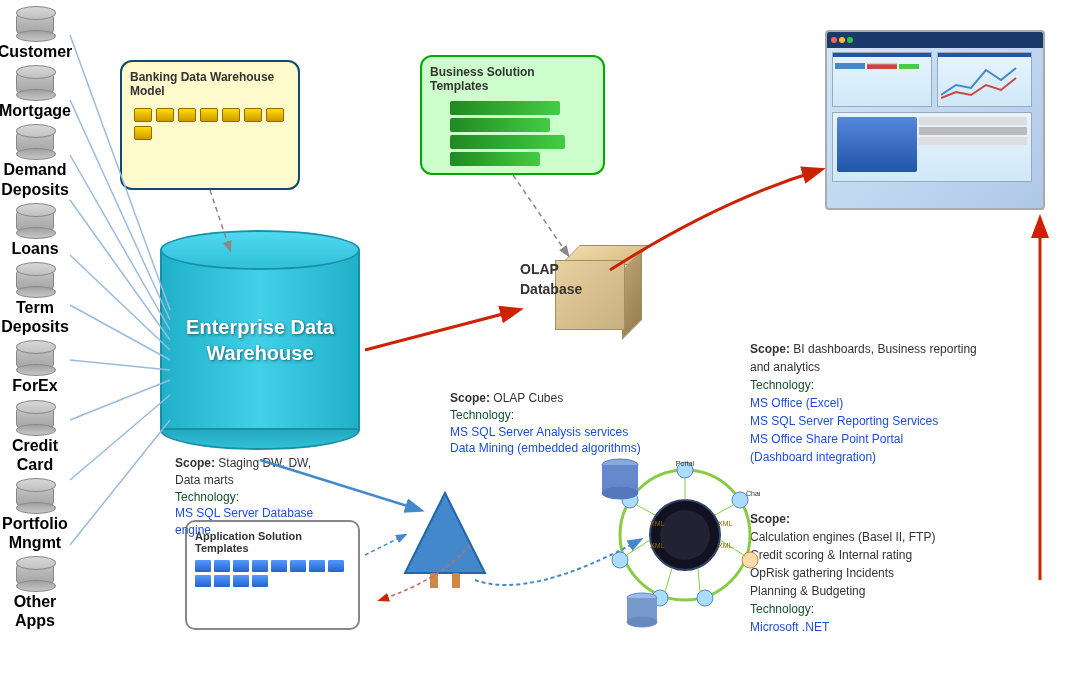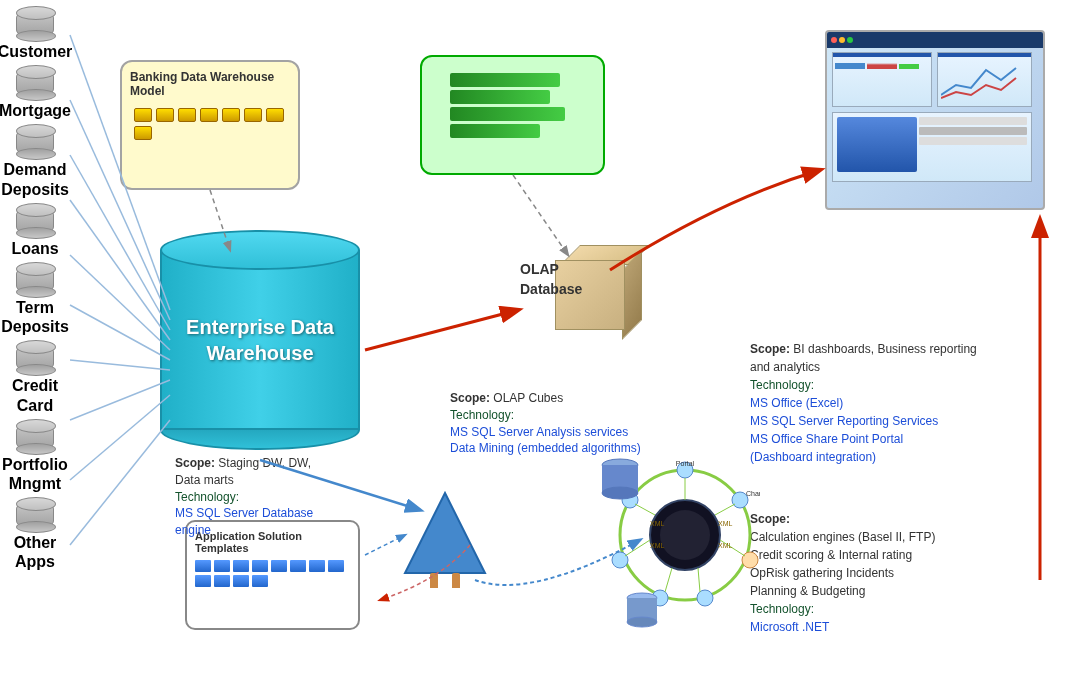--- a/index.html
+++ b/index.html
@@ -72,21 +72,21 @@
     }
 
     
     .banking-box {
       position: absolute;
       left: 120px;
       top: 60px;
       width: 180px;
       height: 130px;
       background: #fffacc;
-      border: 2px solid #a3a3a3;
+      border: 2px solid #0c4a6e;
       border-radius: 12px;
       padding: 8px;
     }
 
     .banking-box-title {
       font-size: 12px;
       font-weight: bold;
       color: #333;
       margin-bottom: 6px;
     }
@@ -387,20 +387,24 @@
   <div class="data-source-item">
     <div class="cylinder"></div>
     <div class="source-label">Loans</div>
   </div>
   <div class="data-source-item">
     <div class="cylinder"></div>
     <div class="source-label">Term<br>Deposits</div>
   </div>
   <div class="data-source-item">
     <div class="cylinder"></div>
+    <div class="source-label">ForEx</div>
+  </div>
+  <div class="data-source-item">
+    <div class="cylinder"></div>
     <div class="source-label">Credit<br>Card</div>
   </div>
   <div class="data-source-item">
     <div class="cylinder"></div>
     <div class="source-label">Portfolio<br>Mngmt</div>
   </div>
   <div class="data-source-item">
     <div class="cylinder"></div>
     <div class="source-label">Other<br>Apps</div>
   </div>
@@ -415,20 +419,22 @@
     <div class="mini-node"></div>
     <div class="mini-node"></div>
     <div class="mini-node"></div>
     <div class="mini-node"></div>
     <div class="mini-node"></div>
     <div class="mini-node"></div>
   </div>
 </div>
 
 <div class="bst-box">
+  <div class="bst-box-title">Business Solution
+Templates</div>
   <div class="stacked-bars">
     <div class="green-bar" style="width: 110px;"></div>
     <div class="green-bar" style="width: 100px;"></div>
     <div class="green-bar" style="width: 115px;"></div>
     <div class="green-bar" style="width: 90px;"></div>
   </div>
 </div>
 
 <div class="edw-container">
   <div class="edw-cylinder-bottom"></div>

